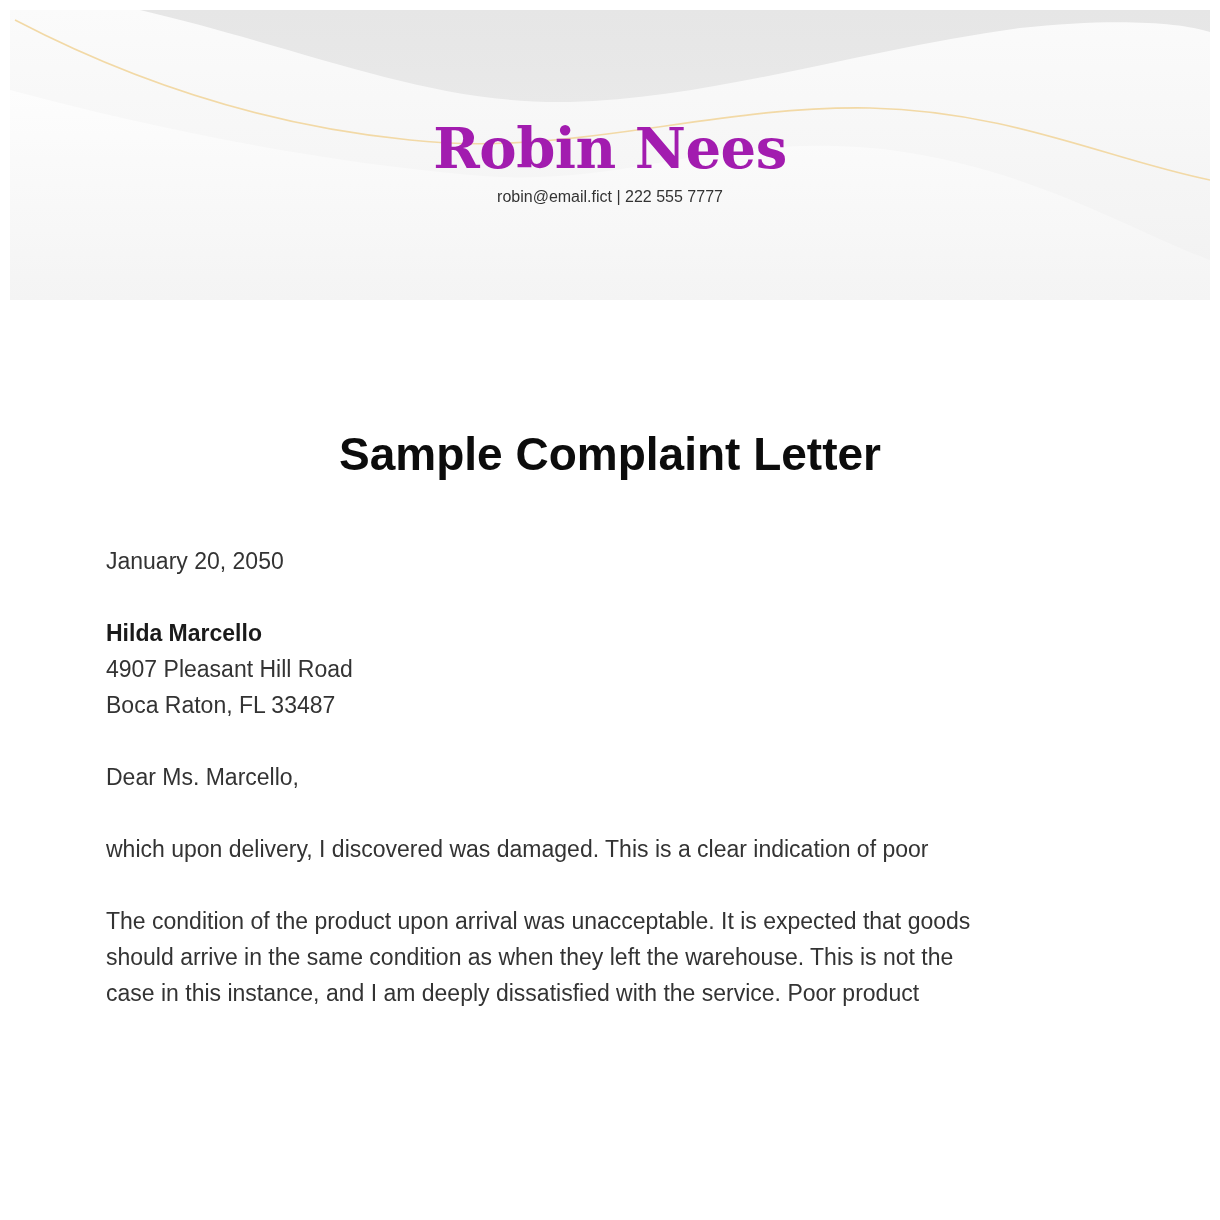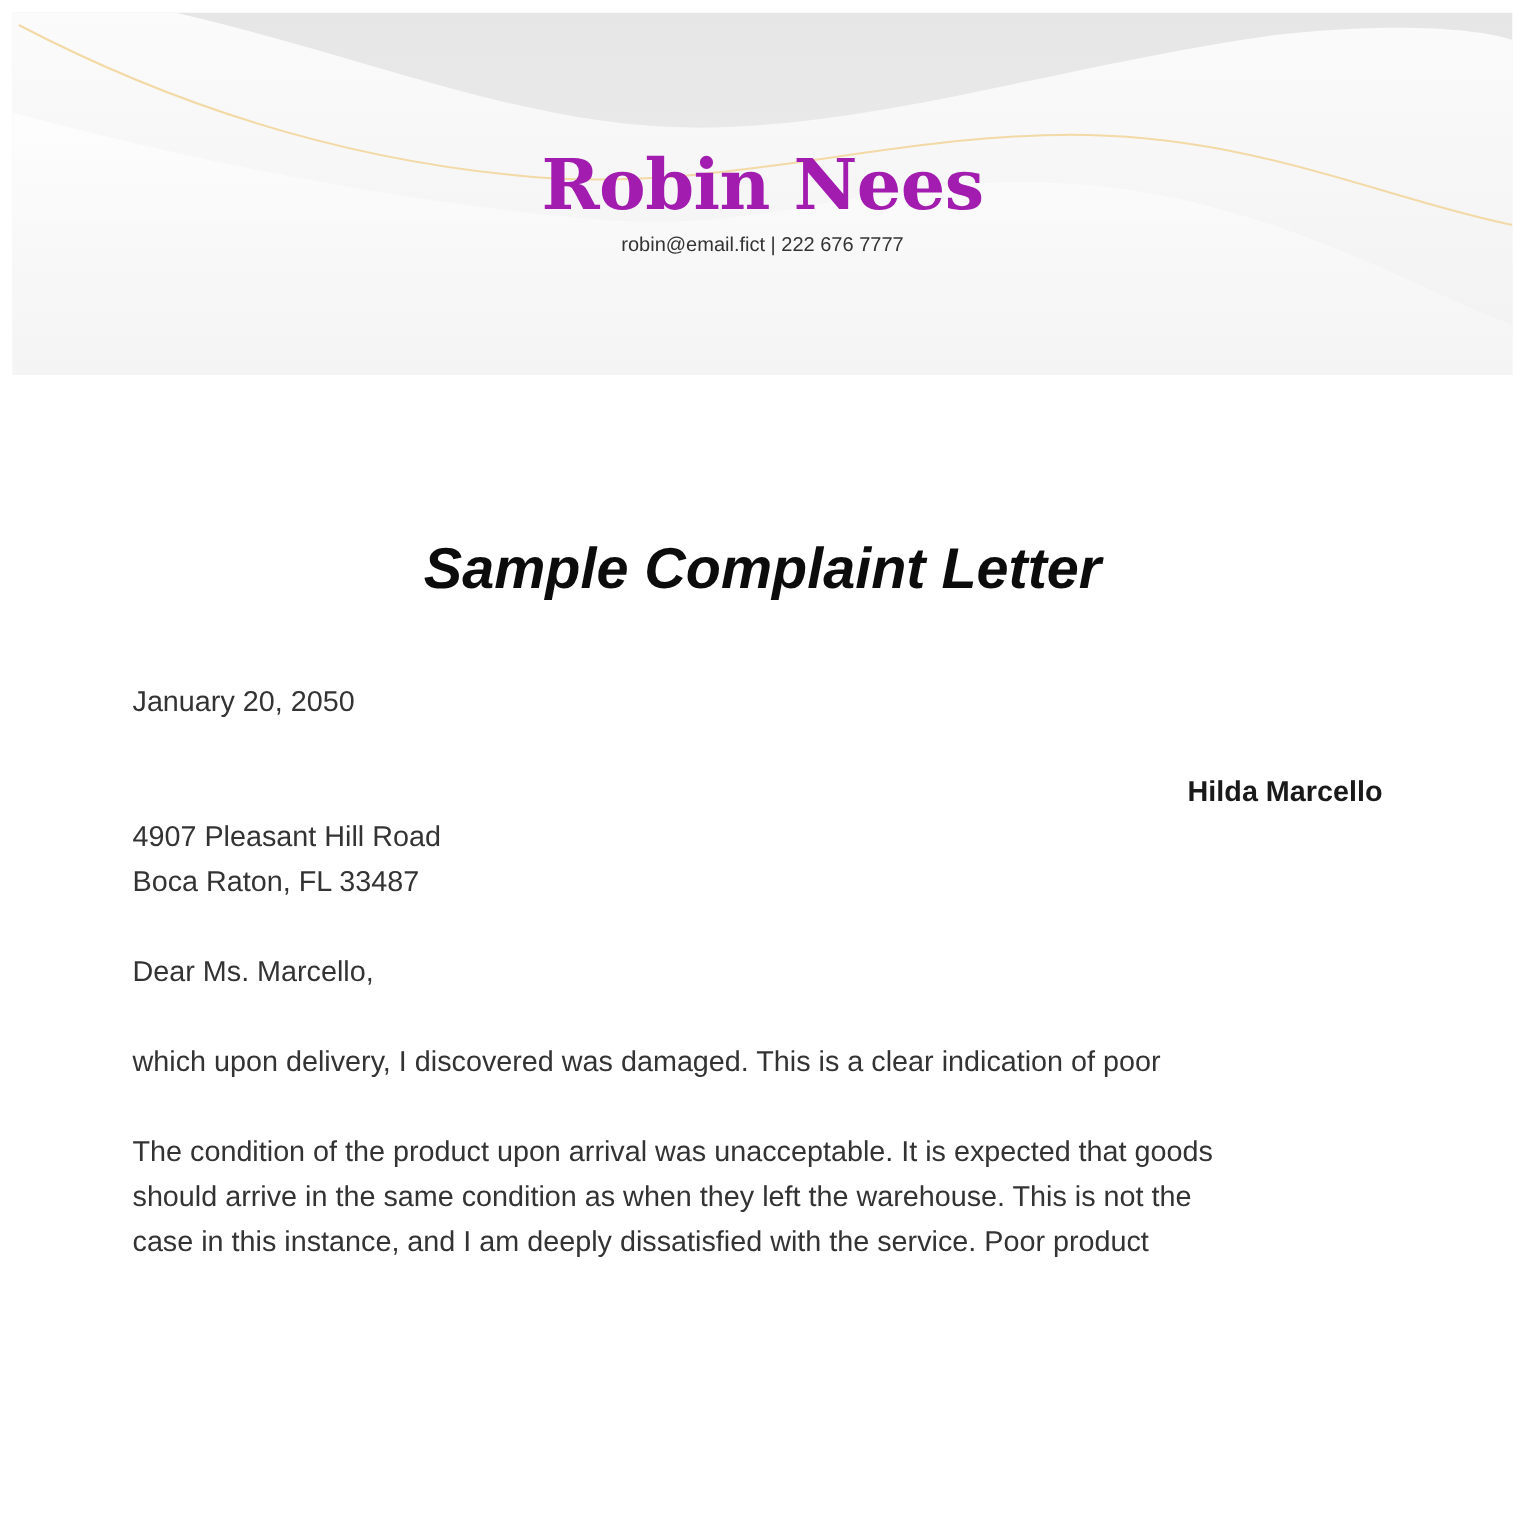--- a/index.html
+++ b/index.html
@@ -58,21 +58,20 @@
       left: 0;
       width: 1220px;
       top: 426px;
       text-align: center;
       font-family: "Liberation Sans", sans-serif;
       font-weight: bold;
       font-size: 46px;
       color: #0c0c0c;
       line-height: 56px;
       margin: 0;
-      font-style: italic;
     }
     .letter {
       position: absolute;
       left: 106px;
       top: 543px;
       width: 1000px;
       font-family: "Liberation Sans", sans-serif;
       font-size: 23px;
       line-height: 36px;
       color: #333333;
@@ -80,21 +79,20 @@
     .block {
       margin: 0 0 36px 0;
     }
     .line {
       display: block;
       white-space: nowrap;
     }
     .recipient-name {
       font-weight: bold;
       color: #1a1a1a;
-      text-align: right;
     }
     .para {
       margin: 0 0 36px 0;
       width: 990px;
     }
   </style>
 </head>
 <body>
 
 <div class="banner">
@@ -112,21 +110,21 @@
         <stop offset="0" stop-color="#fdfdfd"></stop>
         <stop offset="1" stop-color="#f4f4f4"></stop>
       </linearGradient>
     </defs>
     <rect x="0" y="0" width="1200" height="290" fill="url(#g1)"></rect>
     <path d="M0,0 L130,0 C300,40 420,95 560,92 C700,89 850,40 1010,18 C1100,8 1170,12 1200,22 L1200,290 L0,290 Z" fill="url(#g2)"></path>
     <path d="M0,80 C150,120 300,150 460,165 C620,180 700,120 880,140 C1020,158 1120,220 1200,250 L1200,290 L0,290 Z" fill="url(#g3)"></path>
     <path d="M5,10 C120,70 250,115 400,130 C560,148 700,95 860,98 C1000,101 1100,150 1200,170" fill="none" stroke="#f2d9a6" stroke-width="1.6"></path>
   </svg>
   <h1 class="sender-name">Robin Nees</h1>
-  <div class="sender-contact">robin@email.fict | 222 676 7777</div>
+  <div class="sender-contact">robin@email.fict | 222 555 7777</div>
 </div>
 
 <h2 class="doc-title">Sample Complaint Letter</h2>
 
 <div class="letter">
 
   <div class="block">
     <span class="line">January 20, 2050</span>
   </div>
 

